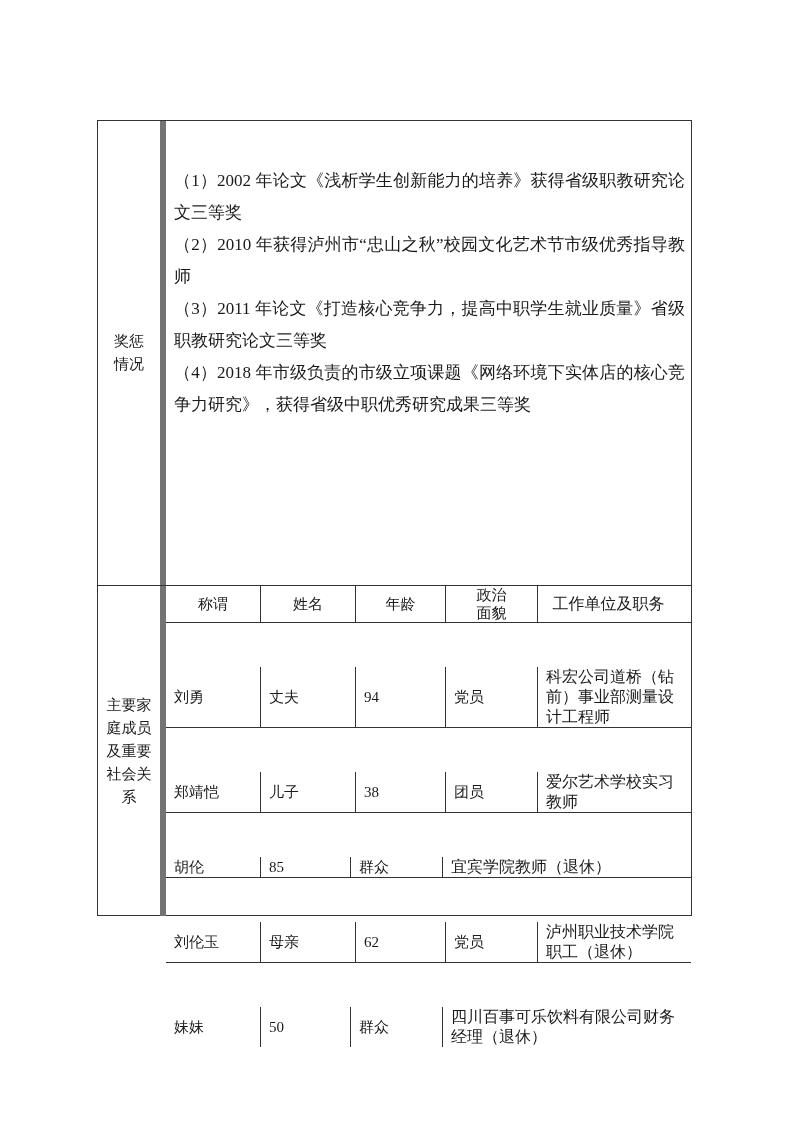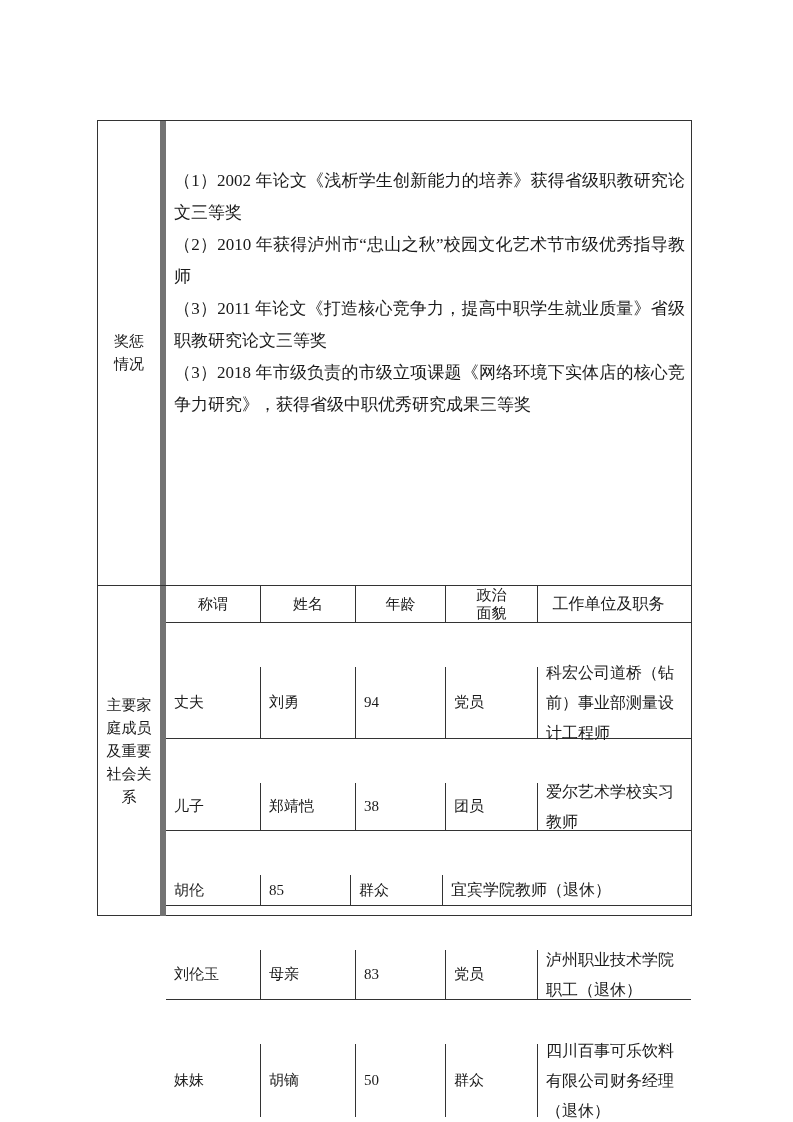--- a/index.html
+++ b/index.html
@@ -43,21 +43,21 @@
     border-right: 1px solid #333333;
     display: flex; align-items: center;
     font-size: 15px;
     padding-left: 8px;
   }
   .fcell:last-child { border-right: none; }
   .col-title { width: 95px; flex: 0 0 95px; }
   .col-name  { width: 95px; flex: 0 0 95px; }
   .col-age   { width: 90px; flex: 0 0 90px; }
   .col-pol   { width: 92px; flex: 0 0 92px; }
-  .col-work  { flex: 1; font-size: 16px; line-height: 30px; padding-right: 12px; }
+  .col-work  { flex: 1; font-size: 16px; line-height: 20px; padding-right: 12px; }
   .header-row { height: 40px; }
   .header-row .fcell {
     justify-content: center; text-align: center; padding-left: 0;
     white-space: pre-line; line-height: 18px;
   }
   .row-h72 { height: 72px; }
   .row-h48 { height: 48px; }
   .row-h50 { height: 50px; }
   .row-h73 { height: 73px; }
 </style>
@@ -66,21 +66,21 @@
 
 <div class="outer-table">
 
   <div class="section section-a">
     <div class="label-cell">奖惩
 情况</div>
     <div class="awards-content">
       <p>（1）2002 年论文《浅析学生创新能力的培养》获得省级职教研究论文三等奖</p>
       <p>（2）2010 年获得泸州市“忠山之秋”校园文化艺术节市级优秀指导教师</p>
       <p>（3）2011 年论文《打造核心竞争力，提高中职学生就业质量》省级职教研究论文三等奖</p>
-      <p>（3）2018 年市级负责的市级立项课题《网络环境下实体店的核心竞争力研究》，获得省级中职优秀研究成果三等奖</p>
+      <p>（4）2018 年市级负责的市级立项课题《网络环境下实体店的核心竞争力研究》，获得省级中职优秀研究成果三等奖</p>
     </div>
   </div>
 
   <div class="section section-b">
     <div class="label-cell">主要家
 庭成员
 及重要
 社会关
 系</div>
     <div class="family-table">
@@ -88,53 +88,52 @@
       <div class="frow header-row frow-border">
         <div class="fcell col-title">称谓</div>
         <div class="fcell col-name">姓名</div>
         <div class="fcell col-age">年龄</div>
         <div class="fcell col-pol">政治
 面貌</div>
         <div class="fcell col-work">工作单位及职务</div>
       </div>
 
       <div class="frow row-h72 frow-border">
+        <div class="fcell col-name">刘勇</div>
         <div class="fcell col-title">丈夫</div>
-        <div class="fcell col-name">刘勇</div>
         <div class="fcell col-age">94</div>
         <div class="fcell col-pol">党员</div>
         <div class="fcell col-work">科宏公司道桥（钻前）事业部测量设计工程师</div>
       </div>
 
       <div class="frow row-h48 frow-border">
+        <div class="fcell col-name">郑靖恺</div>
         <div class="fcell col-title">儿子</div>
-        <div class="fcell col-name">郑靖恺</div>
         <div class="fcell col-age">38</div>
         <div class="fcell col-pol">团员</div>
         <div class="fcell col-work">爱尔艺术学校实习教师</div>
       </div>
 
       <div class="frow row-h48 frow-border">
         <div class="fcell col-name">胡伦</div>
         <div class="fcell col-age">85</div>
         <div class="fcell col-pol">群众</div>
         <div class="fcell col-work">宜宾学院教师（退休）</div>
       </div>
 
       <div class="frow row-h50 frow-border">
         <div class="fcell col-name">刘伦玉</div>
         <div class="fcell col-title">母亲</div>
-        <div class="fcell col-age">83</div>
+        <div class="fcell col-age">62</div>
         <div class="fcell col-pol">党员</div>
         <div class="fcell col-work">泸州职业技术学院职工（退休）</div>
       </div>
 
       <div class="frow row-h73">
         <div class="fcell col-title">妹妹</div>
-        <div class="fcell col-name">胡镝</div>
         <div class="fcell col-age">50</div>
         <div class="fcell col-pol">群众</div>
         <div class="fcell col-work">四川百事可乐饮料有限公司财务经理（退休）</div>
       </div>
 
     </div>
   </div>
 
 </div>
 

